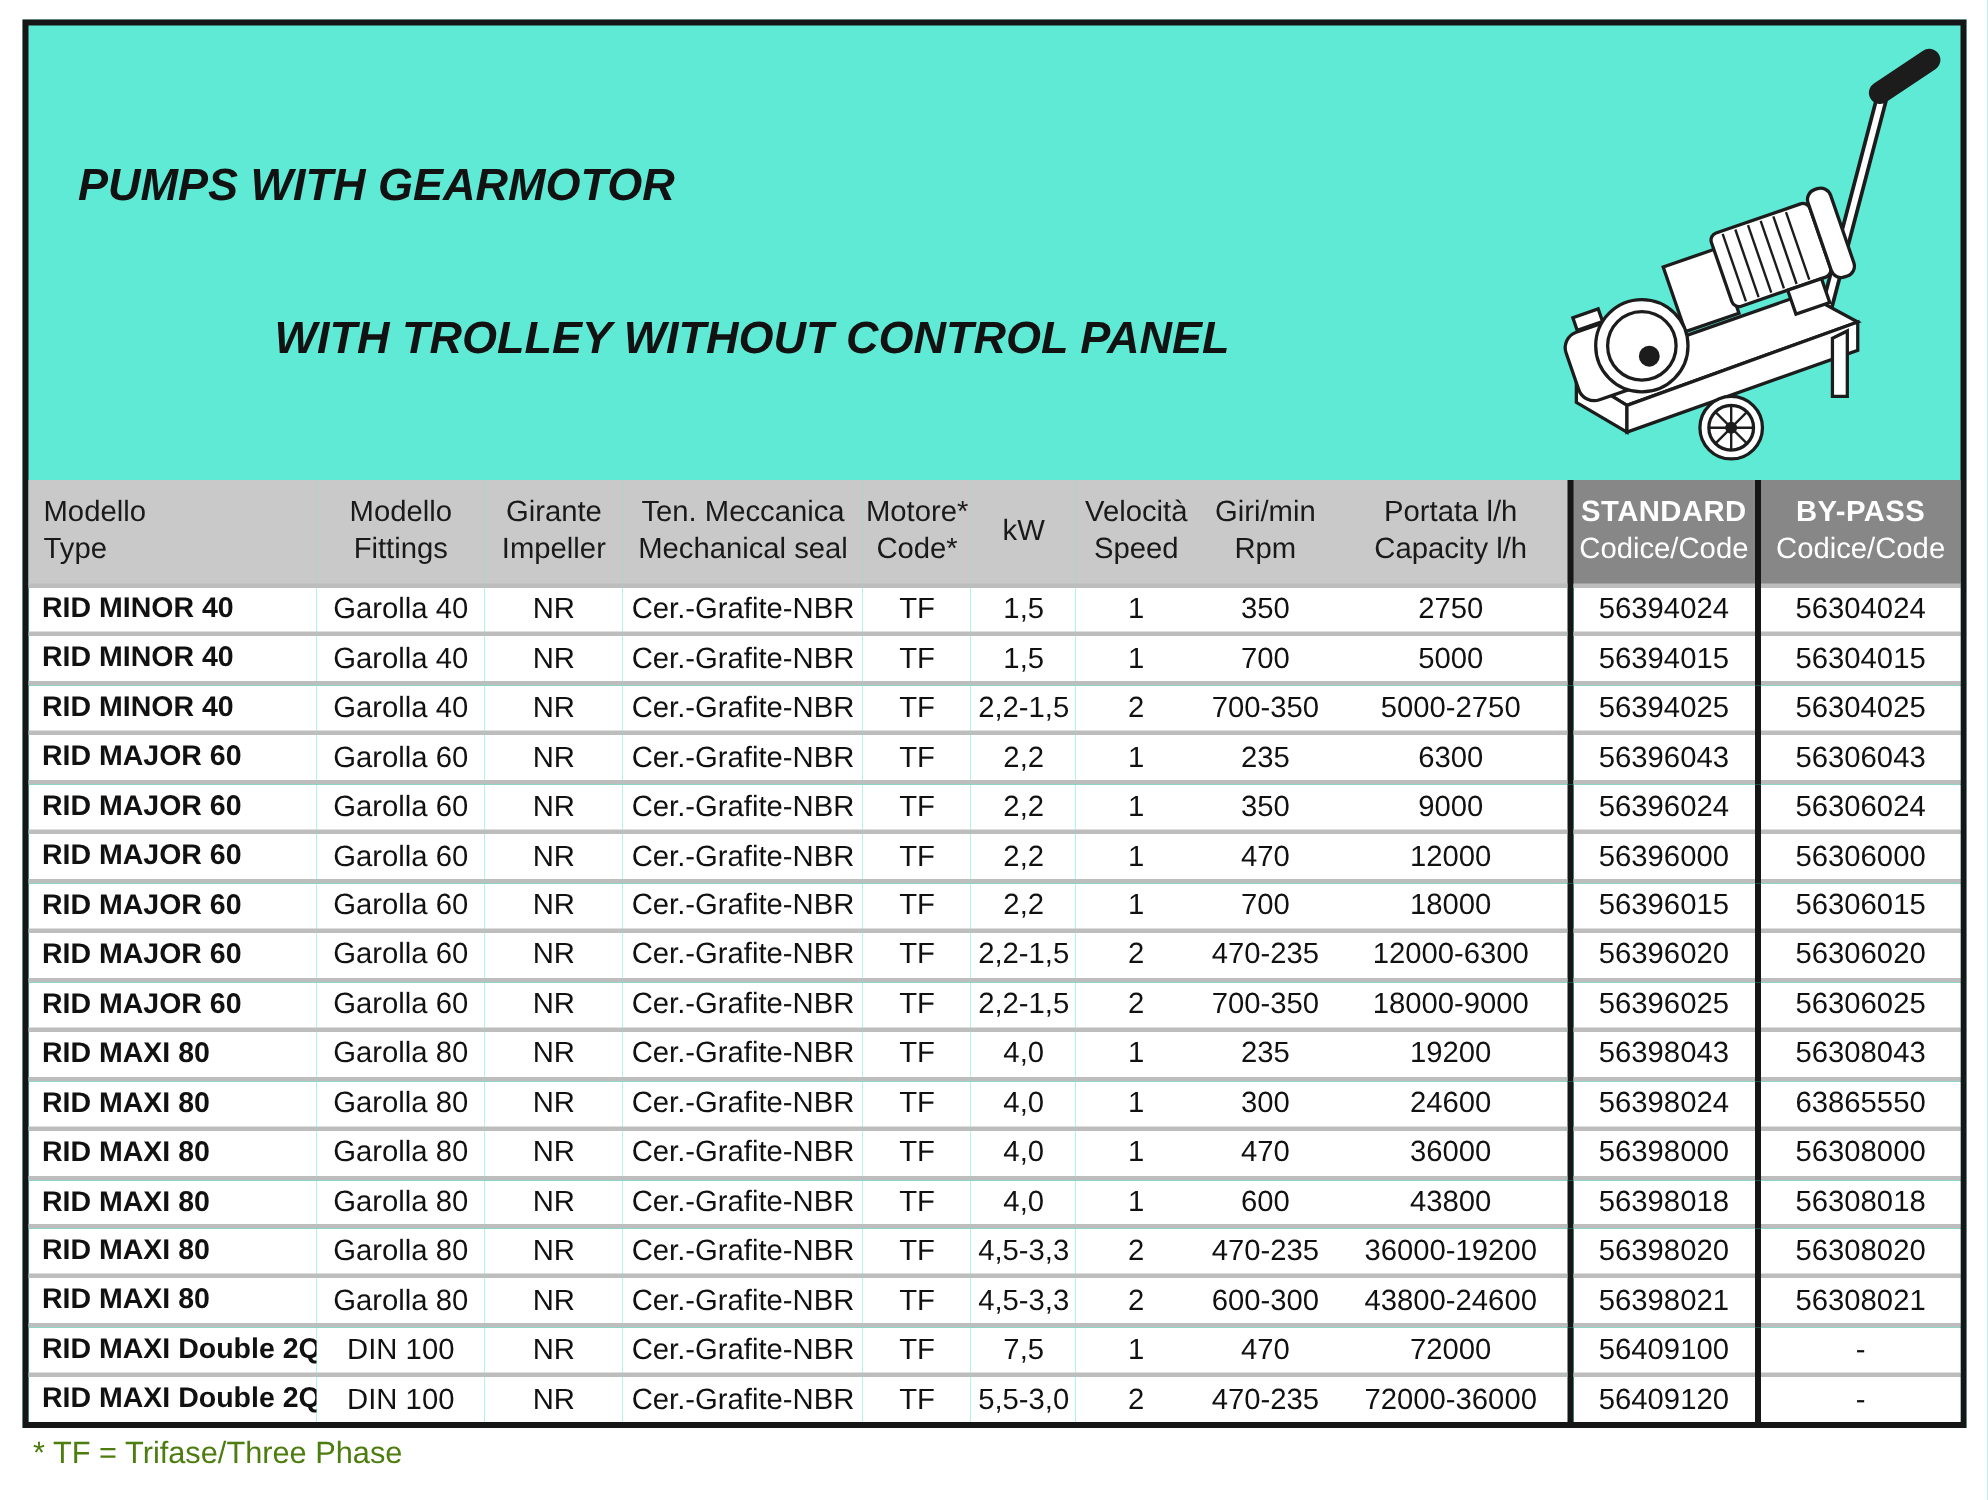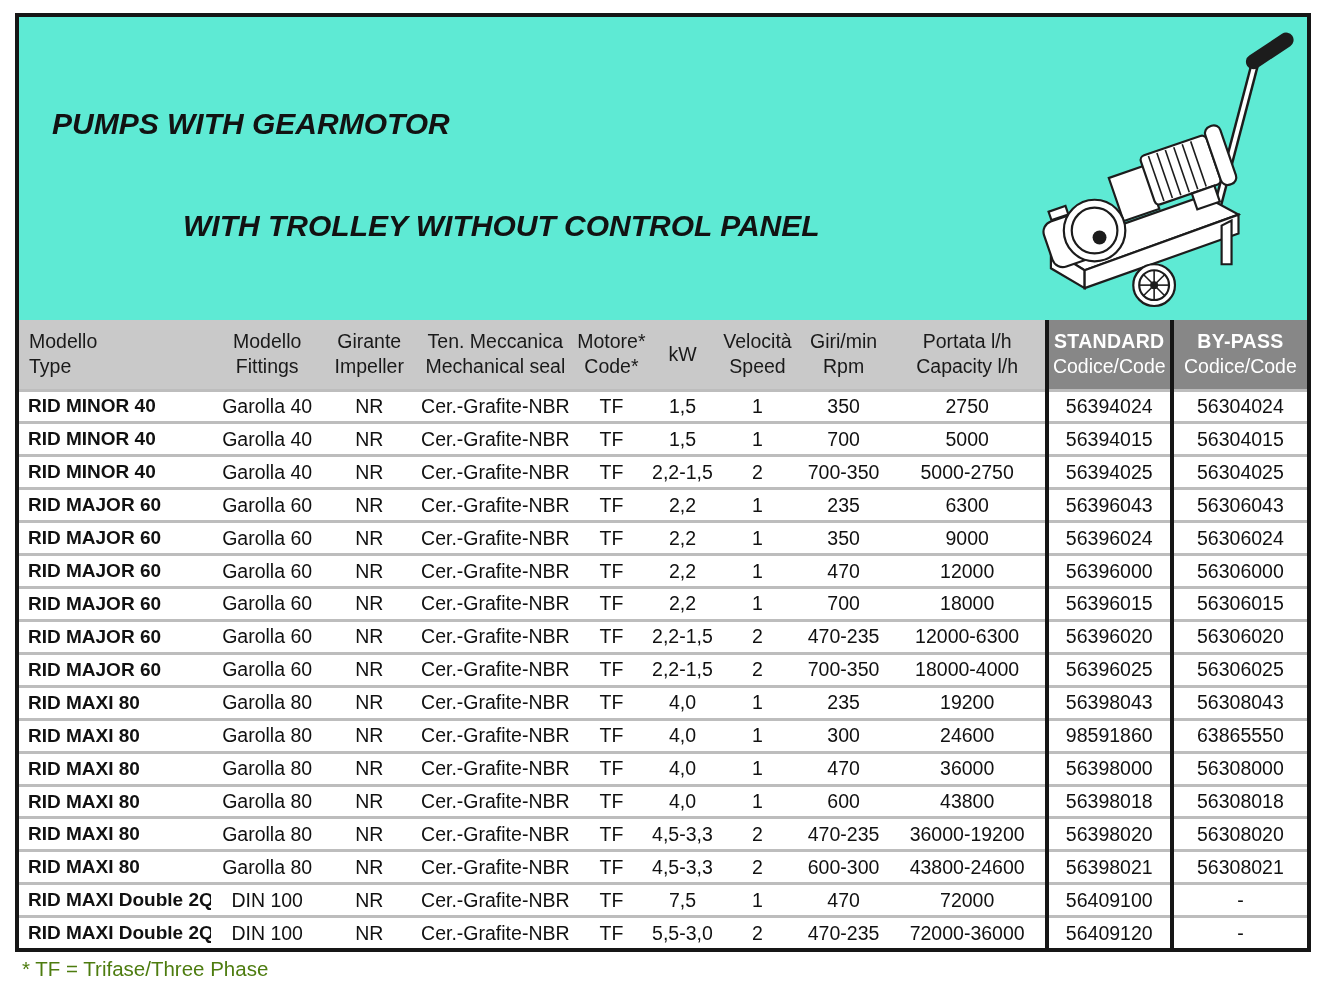--- a/index.html
+++ b/index.html
@@ -279,21 +279,21 @@
         </tr>
         <tr>
           <td class="model">RID MAJOR 60</td>
           <td>Garolla 60</td>
           <td>NR</td>
           <td>Cer.-Grafite-NBR</td>
           <td>TF</td>
           <td>2,2-1,5</td>
           <td>2</td>
           <td>700-350</td>
-          <td>18000-4000</td>
+          <td>18000-9000</td>
           <td class="std">56396025</td>
           <td class="byp">56306025</td>
         </tr>
         <tr>
           <td class="model">RID MAXI 80</td>
           <td>Garolla 80</td>
           <td>NR</td>
           <td>Cer.-Grafite-NBR</td>
           <td>TF</td>
           <td>4,0</td>
@@ -306,21 +306,21 @@
         <tr>
           <td class="model">RID MAXI 80</td>
           <td>Garolla 80</td>
           <td>NR</td>
           <td>Cer.-Grafite-NBR</td>
           <td>TF</td>
           <td>4,0</td>
           <td>1</td>
           <td>300</td>
           <td>24600</td>
-          <td class="std">98591860</td>
+          <td class="std">56398024</td>
           <td class="byp">63865550</td>
         </tr>
         <tr>
           <td class="model">RID MAXI 80</td>
           <td>Garolla 80</td>
           <td>NR</td>
           <td>Cer.-Grafite-NBR</td>
           <td>TF</td>
           <td>4,0</td>
           <td>1</td>

